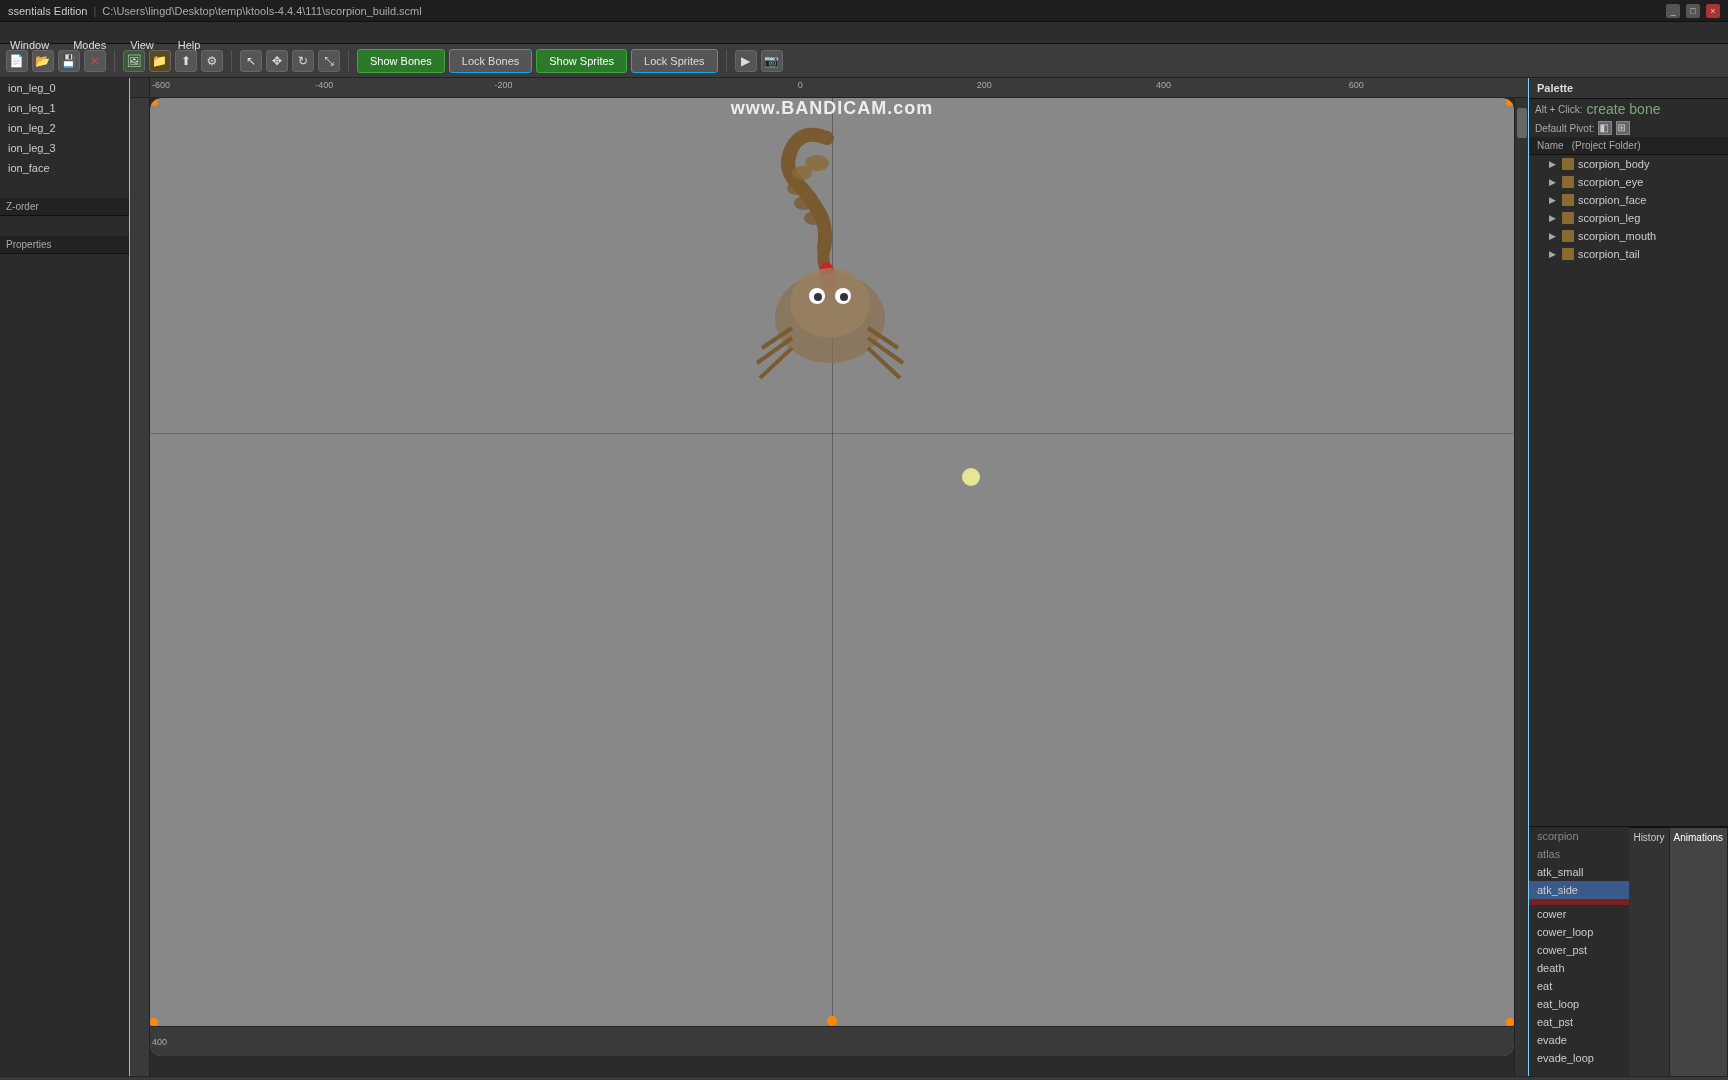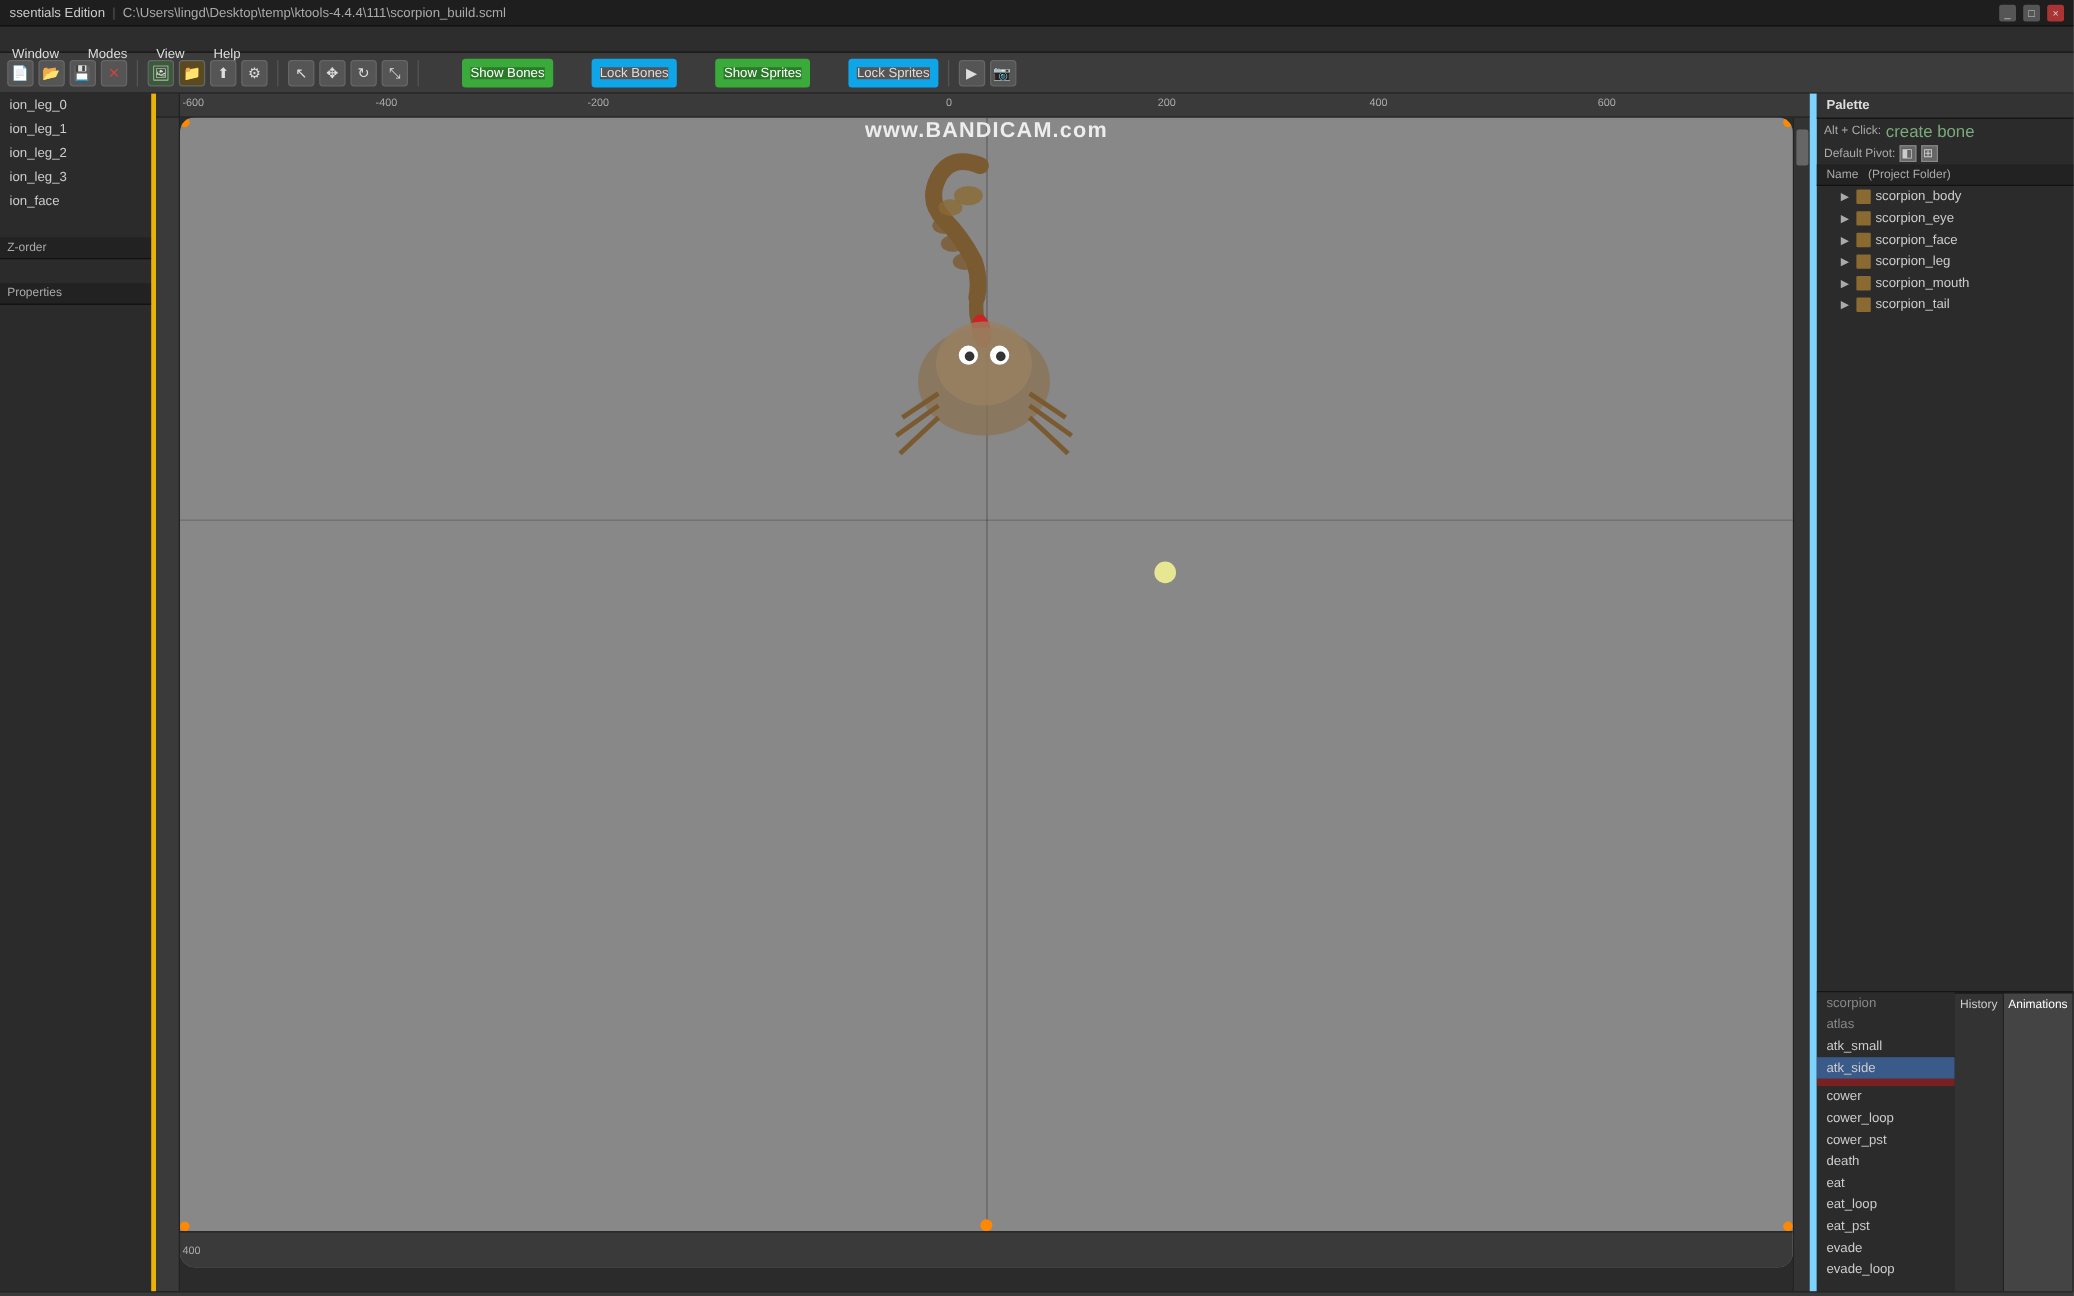--- a/index.html
+++ b/index.html
@@ -61,28 +61,28 @@
       height: 34px;
       background: #3c3c3c;
       display: flex;
       align-items: center;
       padding: 0 6px;
       gap: 4px;
       border-bottom: 1px solid #222;
     }
     .toolbar-btn {
       height: 24px;
-      padding: 0 0;
+      padding: 0 12px;
       background: #555;
-      border: 7px solid #0ea5e9;
+      border: 1px solid #0ea5e9;
       color: #ddd;
       font-size: 11px;
       cursor: pointer;
       border-radius: 3px;
-      display: flex; align-items: center; margin-left: 28px;
+      display: flex; align-items: center;
     }
     .toolbar-btn.active {
       background: #2a7a2a;
       border-color: #3aaa3a;
       color: #fff;
     }
     .toolbar-icon {
       width: 22px; height: 22px;
       background: #555;
       border: 1px solid #666;
@@ -94,21 +94,21 @@
     .toolbar-sep {
       width: 1px; height: 22px;
       background: #555;
       margin: 0 4px;
     }
 
     
     #left-panel {
       width: 130px;
       background: #2b2b2b;
-      border-right: 4px solid #eab308;
+      border-right: 1px solid #eab308;
       overflow-y: auto;
       font-size: 11px;
     }
     .left-panel-item {
       padding: 4px 8px;
       color: #ccc;
       cursor: pointer;
       white-space: nowrap;
       overflow: hidden;
       text-overflow: ellipsis;
@@ -182,23 +182,23 @@
       position: absolute;
       width: 18px; height: 18px;
       background: rgba(255,255,150,0.8);
       border-radius: 50%;
       left: 812px; top: 370px;
       pointer-events: none;
     }
 
     
     #right-panel {
-      width: 220px;
+      width: 200px;
       background: #2b2b2b;
-      border-left: 6px solid #7dd3fc;
+      border-left: 1px solid #7dd3fc;
       display: flex;
       flex-direction: column;
       font-size: 11px;
     }
     #palette-header {
       padding: 4px 8px;
       background: #333;
       border-bottom: 1px solid #111;
       font-weight: bold;
       color: #ddd;

